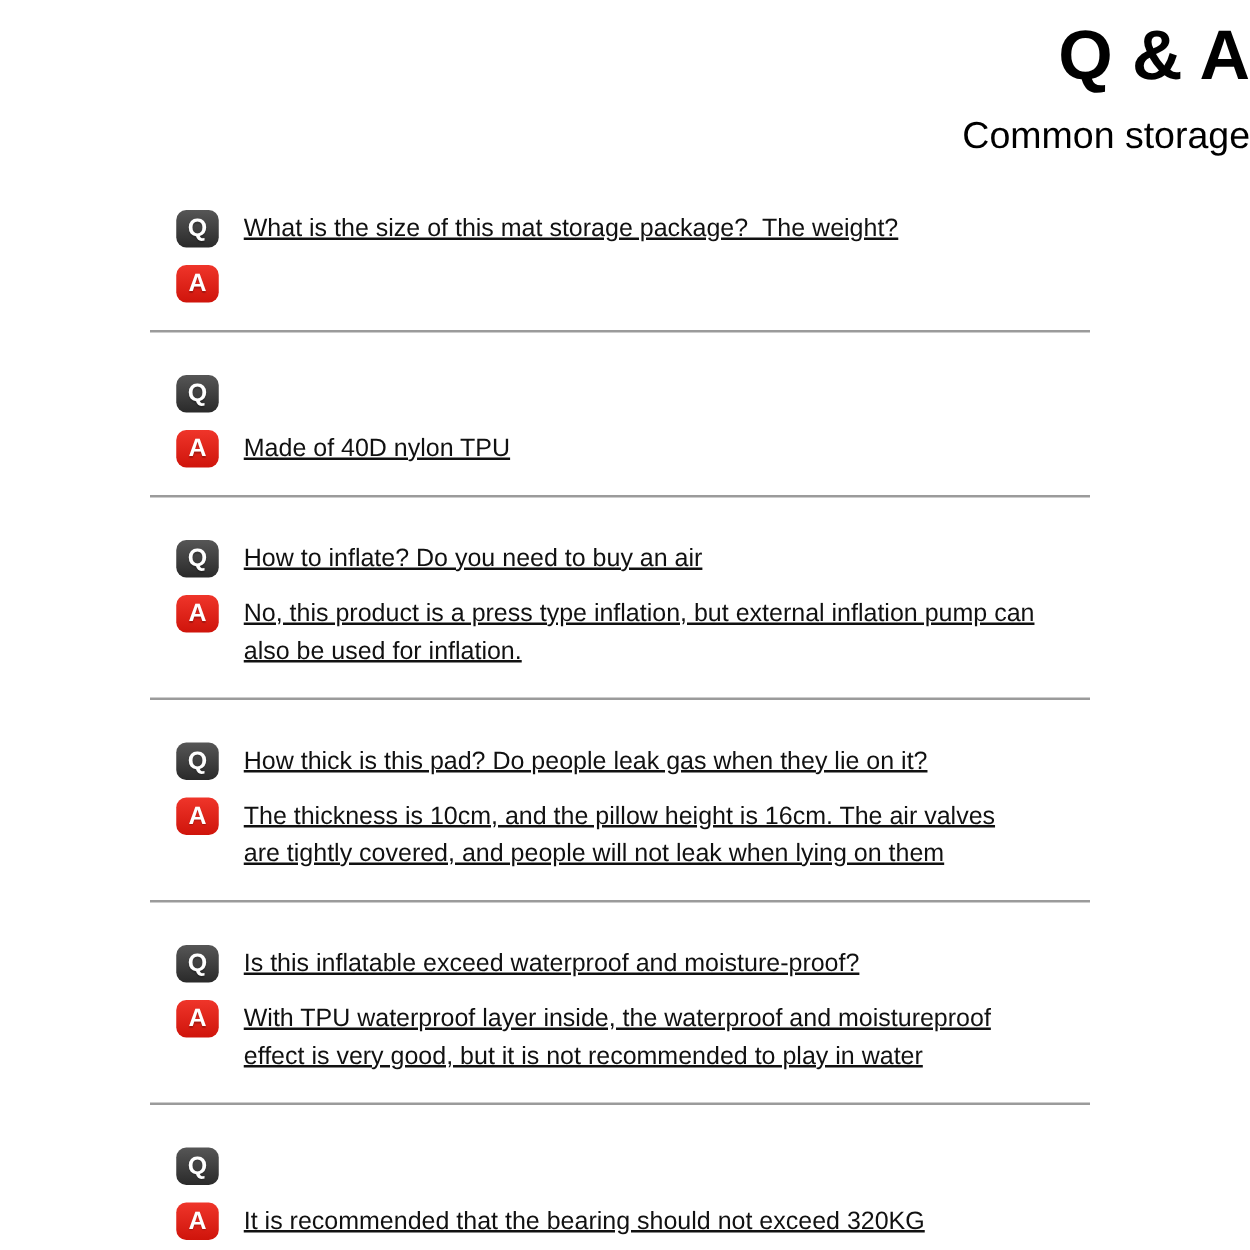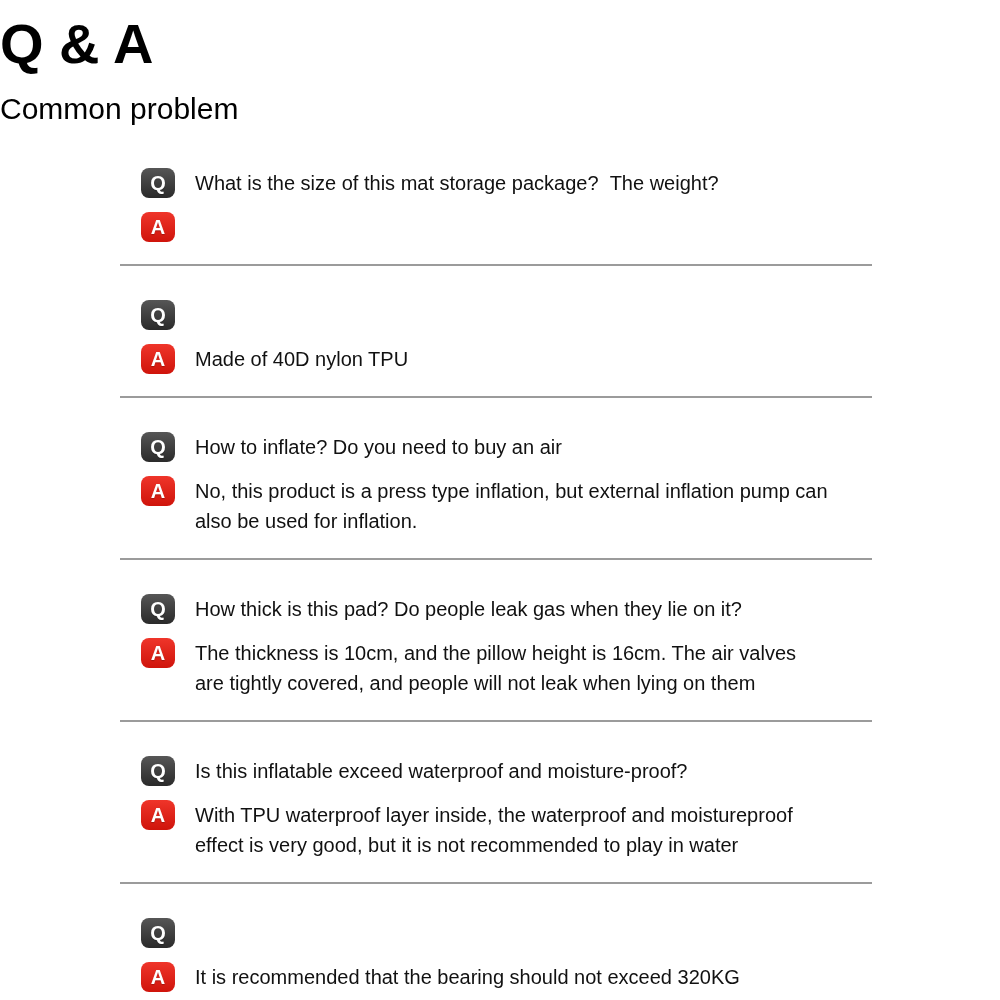--- a/index.html
+++ b/index.html
@@ -4,21 +4,21 @@
 <style>
   * { margin: 0; padding: 0; box-sizing: border-box; }
   html, body { background: #ffffff; }
   body {
     width: 1000px;
     height: 1000px;
     overflow: hidden;
     font-family: "Liberation Sans", sans-serif;
     color: #111111;
   }
-  .header { text-align: left; padding-top: 14px; }
+  .header { text-align: right; padding-top: 14px; }
   .title {
     font-size: 56px;
     font-weight: bold;
     line-height: 60px;
     color: #000000;
   }
   .subtitle {
     font-size: 30px;
     font-weight: normal;
     line-height: 30px;
@@ -49,34 +49,35 @@
   }
   .q-badge { background: linear-gradient(180deg, #565656 0%, #2a2a2a 100%); }
   .a-badge { background: linear-gradient(180deg, #ef352a 0%, #cf140b 100%); }
   .qa-text {
     flex: none;
     margin-left: 20px;
     font-size: 20px;
     line-height: 30px;
     white-space: pre-line;
     color: #111111;
+    text-decoration: underline;
   }
   .divider {
     border: none;
     height: 2px;
     background: #9b9b9b;
     margin-top: 22px;
   }
 </style>
 </head>
 <body>
 
 <header class="header">
   <h1 class="title">Q &amp; A</h1>
-  <h2 class="subtitle">Common problem</h2>
+  <h2 class="subtitle">Common storage</h2>
 </header>
 
 <main class="content">
 
   <section class="qa-block">
     <div class="qa-row">
       <span class="badge q-badge">Q</span>
       <p class="qa-text">What is the size of this mat storage package? &nbsp;The weight?</p>
     </div>
     <div class="qa-row answer-row">

